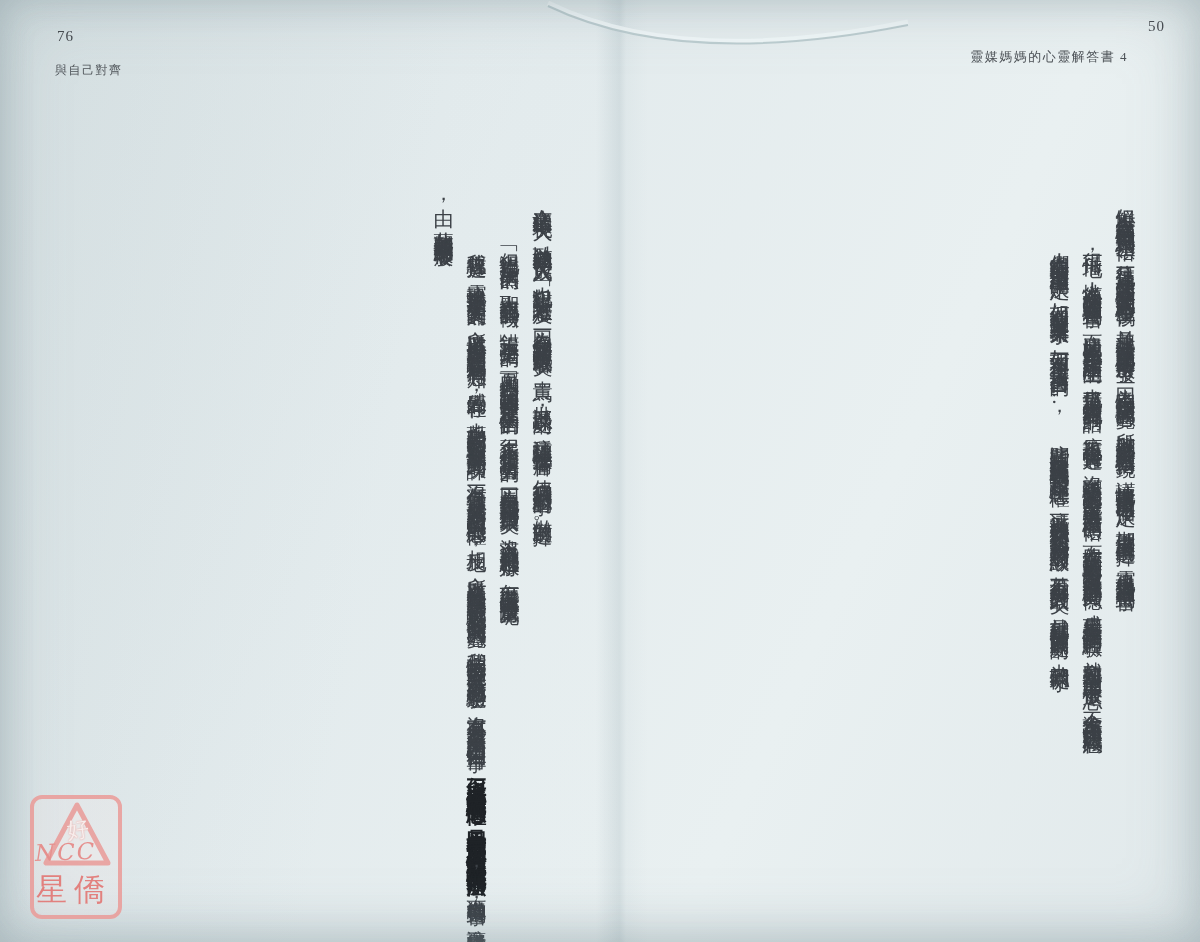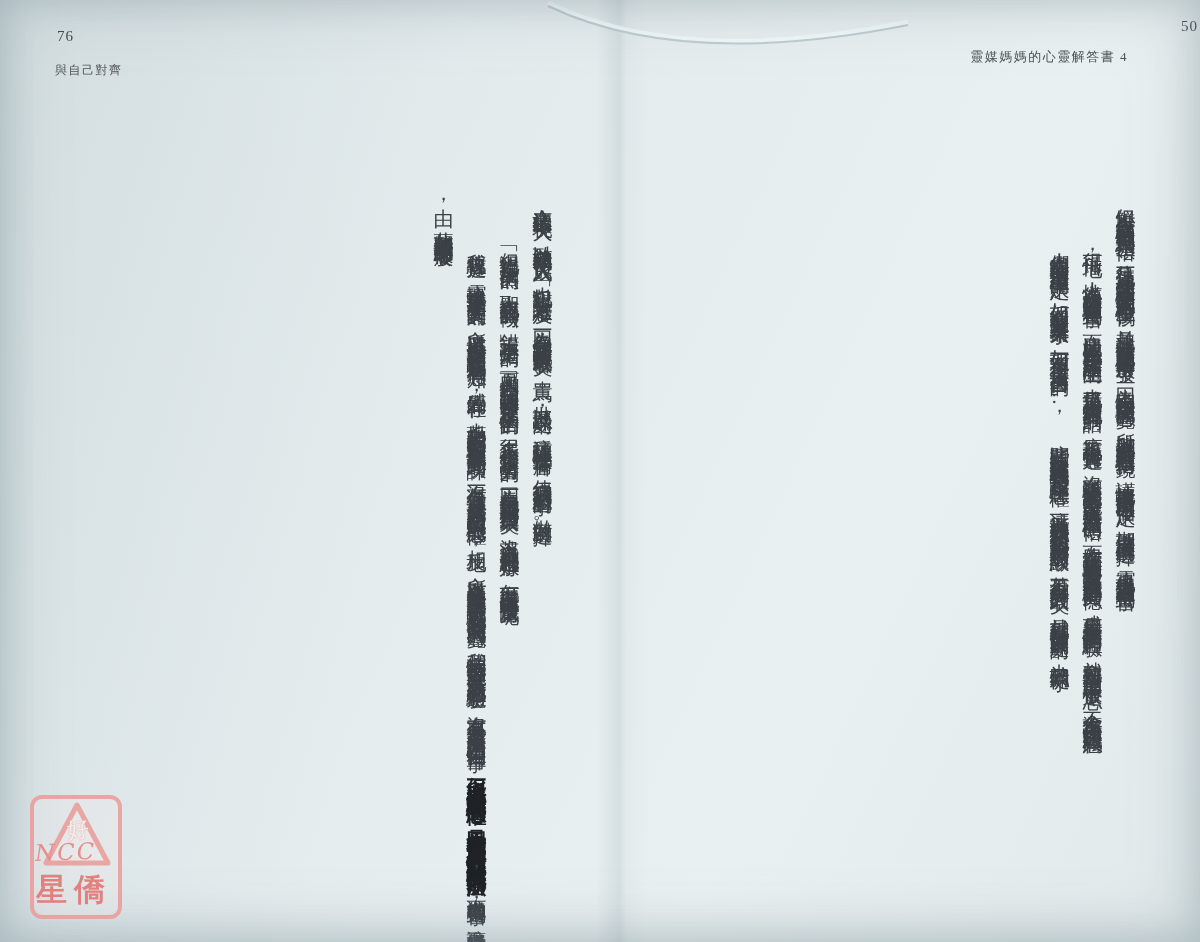--- a/index.html
+++ b/index.html
@@ -11,21 +11,21 @@
   .scan::after{
     content:"";position:absolute;inset:0;pointer-events:none;
     box-shadow:inset 0 0 70px rgba(115,138,144,.28), inset -6px -8px 40px rgba(110,132,140,.18), inset 6px 0 30px rgba(120,140,146,.15);
   }
   .page-left-tint{position:absolute;left:0;top:0;width:618px;height:942px;
     background:linear-gradient(100deg,rgba(182,198,202,.22),rgba(228,237,239,.06) 60%);}
   .spine{position:absolute;left:596px;top:0;width:52px;height:942px;
     background:linear-gradient(90deg,rgba(150,170,175,0) 0%,rgba(138,160,168,.20) 45%,rgba(175,193,198,.10) 58%,rgba(150,170,175,0) 100%);}
   .curl{position:absolute;left:0;top:0;}
   .pagenum{position:absolute;font-size:15px;color:#43474c;letter-spacing:1px;}
-  .pagenum.right{left:1181px;top:18px;}
+  .pagenum.right{left:1148px;top:18px;}
   .pagenum.left{left:57px;top:28px;}
   .runhead{position:absolute;font-size:13px;color:#4d5257;letter-spacing:1.5px;}
   .runhead.right{top:48px;right:72px;}
   .runhead.left{top:62px;left:55px;font-size:12px;}
   .vtext{
     position:absolute;writing-mode:vertical-rl;text-orientation:mixed;
     color:#3c4147;font-size:20px;letter-spacing:1.8px;line-height:33px;
     height:748px;width:497px;top:193px;
   }
   .vtext.rbody{left:645px;}
@@ -34,21 +34,21 @@
   .vtext p.indent{text-indent:44px;}
   .vtext strong{color:#1f2327;font-weight:bold;}
   .tail{letter-spacing:1.2px;}
   
   .stamp{position:absolute;left:30px;top:795px;width:92px;height:124px;opacity:.85;z-index:5;}
   .stamp .frame{position:absolute;inset:0;border:4px solid #eb9b98;border-radius:12px;
     background:rgba(252,232,230,.22);}
   .stamp svg{position:absolute;left:13px;top:6px;}
   .stamp .ncc{position:absolute;left:5px;top:44px;font-style:italic;font-size:23px;
     color:#e8827f;letter-spacing:2px;transform:rotate(-2deg);font-family:"DejaVu Serif",serif;}
-  .stamp .brand{position:absolute;left:6px;top:74px;font-size:31px;font-weight:bold;
+  .stamp .brand{position:absolute;left:6px;top:74px;font-size:31px;font-weight:normal;
     color:#e4706d;letter-spacing:7px;white-space:nowrap;}
   .stamp .extra{position:absolute;left:37px;top:20px;font-size:22px;color:#fbf0ee;
     transform:rotate(-8deg);text-shadow:0 0 2px #eba7a4,0 0 1px #eba7a4;}
 </style>
 </head>
 <body>
 
 <div class="scan">
 
   <div class="page-left-tint"></div>

